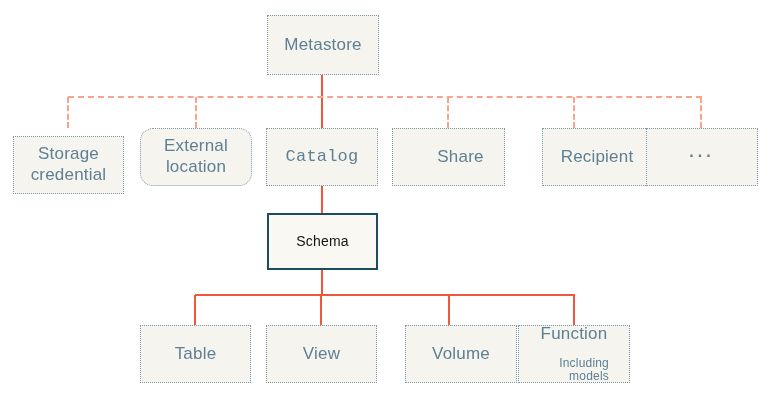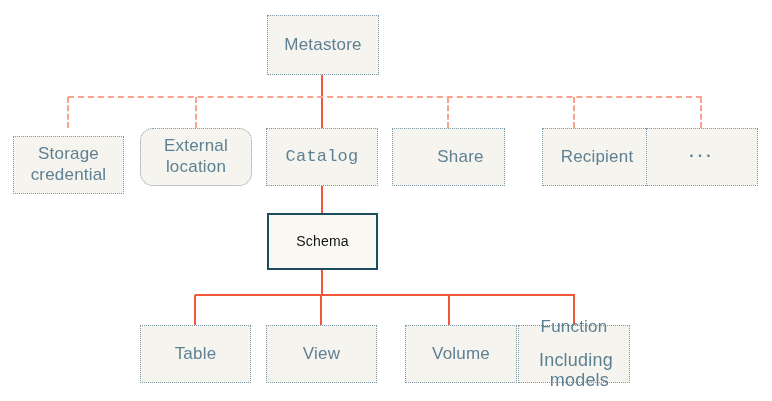--- a/index.html
+++ b/index.html
@@ -38,21 +38,21 @@
     line-height: 1.22;
     letter-spacing: 0.2px;
   }
   .node.schema {
     border: 2px solid var(--schema-border);
     background: #FAF8F3;
     color: var(--schema-text);
     font-size: 14px;
   }
   .node .note {
-    font-size: 18px;
+    font-size: 12px;
     line-height: 1.15;
     margin-top: 12px;
     max-width: 70px;
   }
   .node.ellipsis-node {
     font-weight: 700;
     letter-spacing: 4px;
     font-size: 16px;
     line-height: 0.4;
     padding-bottom: 10px;

